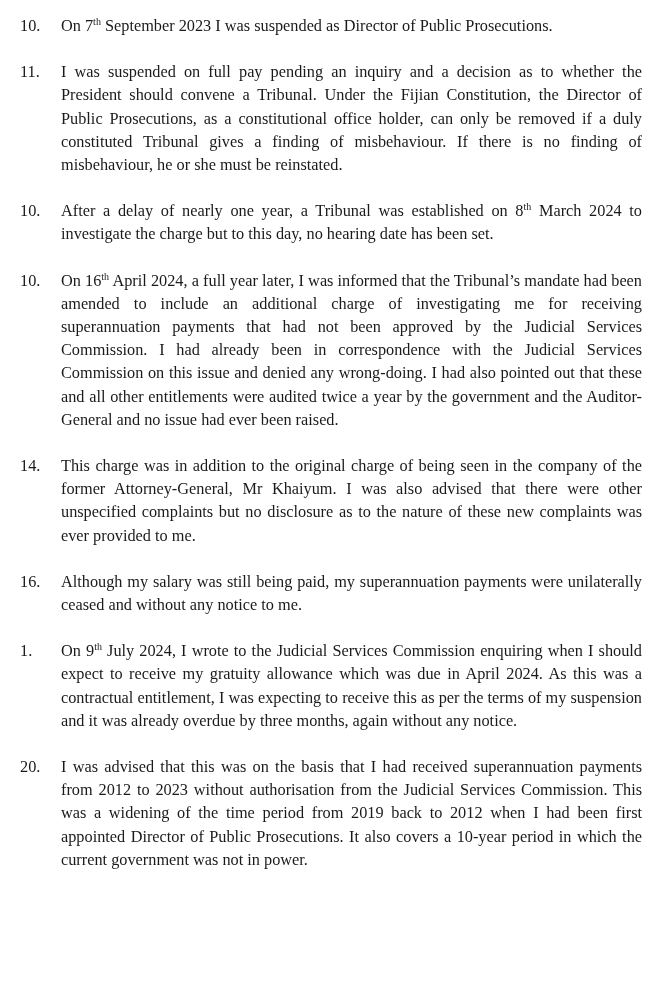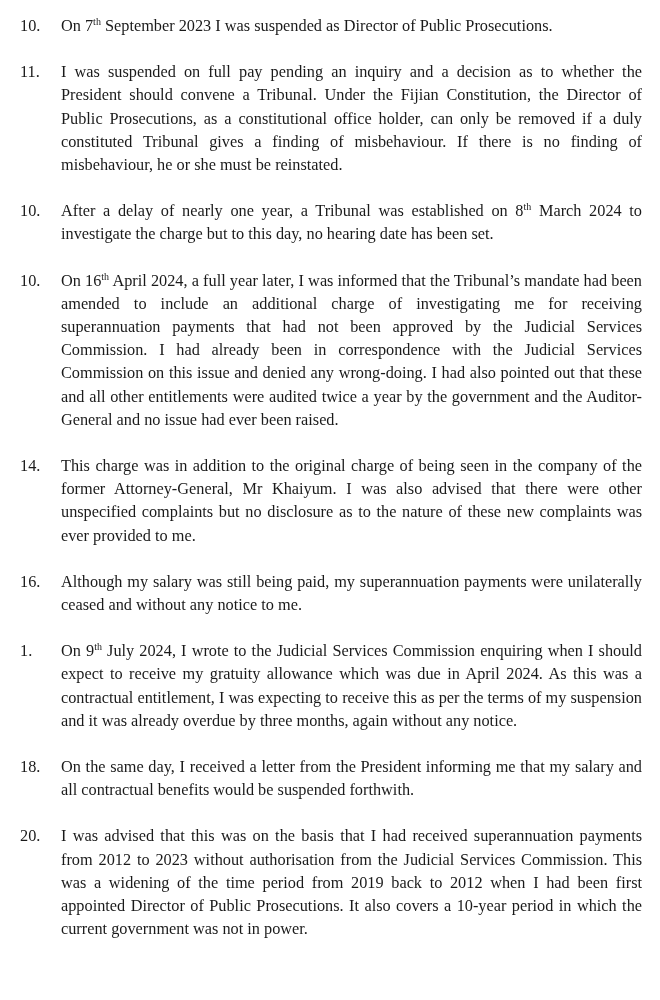--- a/index.html
+++ b/index.html
@@ -45,20 +45,16 @@
     </div>
     <div class="para">
       <span class="num">16.</span>
       <span class="text"><span>Although my salary was still being paid, my superannuation payments were unilaterally ceased and without any notice to me.</span></span>
     </div>
     <div class="para">
       <span class="num">1.</span>
       <span class="text"><span>On 9</span><sup>th</sup><span> July 2024, I wrote to the Judicial Services Commission enquiring when I should expect to receive my gratuity allowance which was due in April 2024. As this was a contractual entitlement, I was expecting to receive this as per the terms of my suspension and it was already overdue by three months, again without any notice.</span></span>
     </div>
     <div class="para">
-      <span class="num">18.</span>
-      <span class="text"><span>On the same day, I received a letter from the President informing me that my salary and all contractual benefits would be suspended forthwith.</span></span>
-    </div>
-    <div class="para">
       <span class="num">20.</span>
       <span class="text"><span>I was advised that this was on the basis that I had received superannuation payments from 2012 to 2023 without authorisation from the Judicial Services Commission. This was a widening of the time period from 2019 back to 2012 when I had been first appointed Director of Public Prosecutions. It also covers a 10-year period in which the current government was not in power.</span></span>
     </div>
   </div>
 
 </body></html>

